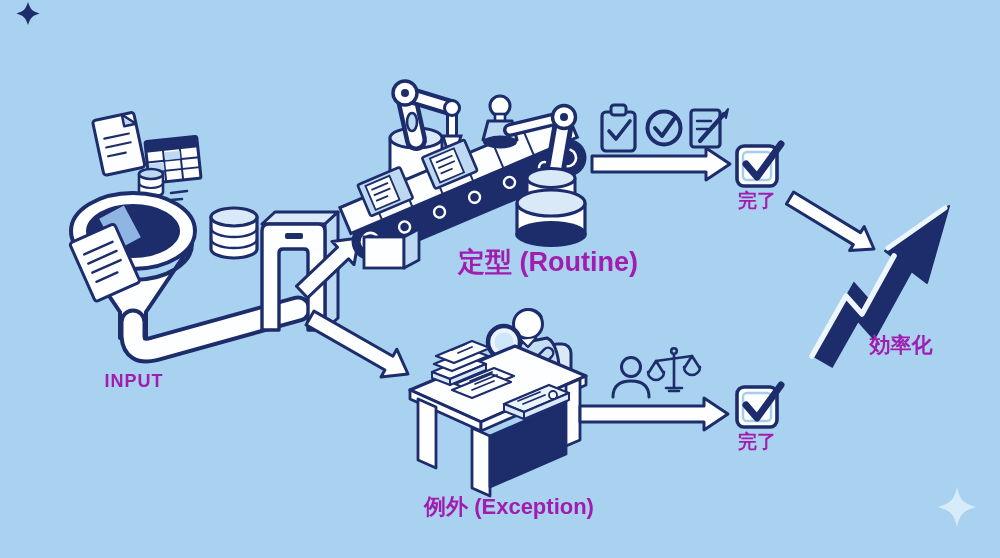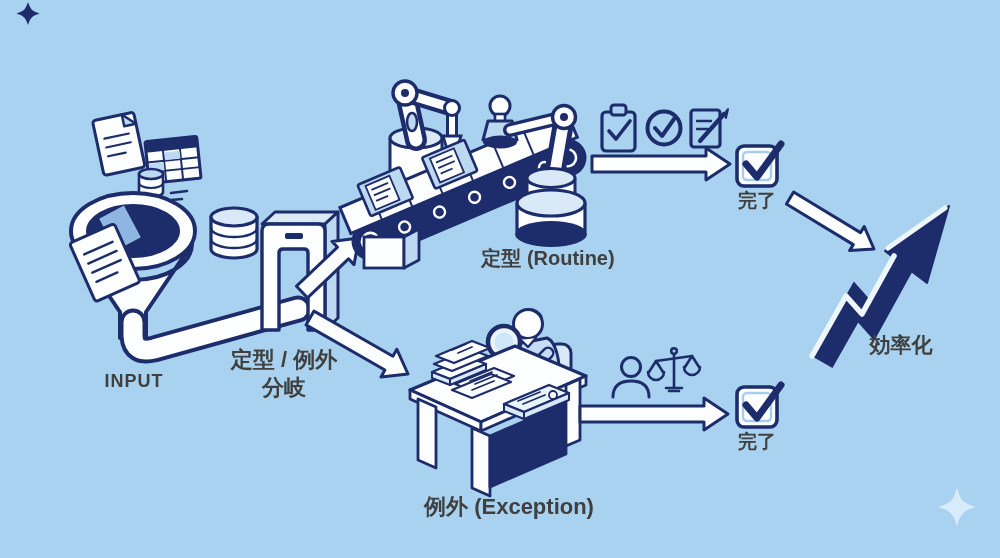--- a/index.html
+++ b/index.html
@@ -6,30 +6,30 @@
   .canvas{
     position:relative;
     width:1000px;height:558px;
     overflow:hidden;
     background:#a8d2ef;
     font-family:"Liberation Sans","DejaVu Sans",sans-serif;
   }
   .canvas svg{position:absolute;left:0;top:0;}
   .lbl{
     position:absolute;
-    color:#404040;
+    color:#a21caf;
     font-weight:bold;
     white-space:nowrap;
     transform:translateX(-50%);
     text-align:center;
     line-height:1.25;
   }
   .lbl-input{left:134px;top:370px;font-size:18px;letter-spacing:1px;}
   .lbl-branch{left:284px;top:346px;font-size:22px;}
-  .lbl-routine{left:548px;top:246px;font-size:20px;}
+  .lbl-routine{left:548px;top:246px;font-size:27px;}
   .lbl-exception{left:509px;top:493px;font-size:22px;}
   .lbl-done-top{left:757px;top:189px;font-size:19px;}
   .lbl-done-bottom{left:757px;top:430px;font-size:19px;}
   .lbl-efficiency{left:901px;top:332px;font-size:21px;}
 </style>
 </head>
 <body>
 
 <div class="canvas">
 
@@ -313,23 +313,19 @@
   </g>
 
   <g>
     <rect x="737" y="387" width="40" height="40" rx="7" fill="#fcfeff" stroke="#1d2c6b" stroke-width="3.6"></rect>
     <rect x="743" y="393" width="28" height="28" rx="4" fill="none" stroke="#a8cdec" stroke-width="2.4"></rect>
     <path d="M746,405 L757,418 L781,385" fill="none" stroke="#1d2c6b" stroke-width="7" stroke-linecap="round" stroke-linejoin="round"></path>
   </g>
 </svg>
 
   <div class="lbl lbl-input">INPUT</div>
-  <div class="lbl lbl-branch">
-    <div>定型 / 例外</div>
-    <div>分岐</div>
-  </div>
   <div class="lbl lbl-routine">定型 (Routine)</div>
   <div class="lbl lbl-exception">例外 (Exception)</div>
   <div class="lbl lbl-done-top">完了</div>
   <div class="lbl lbl-done-bottom">完了</div>
   <div class="lbl lbl-efficiency">効率化</div>
 
 </div>
 
 </body></html>

